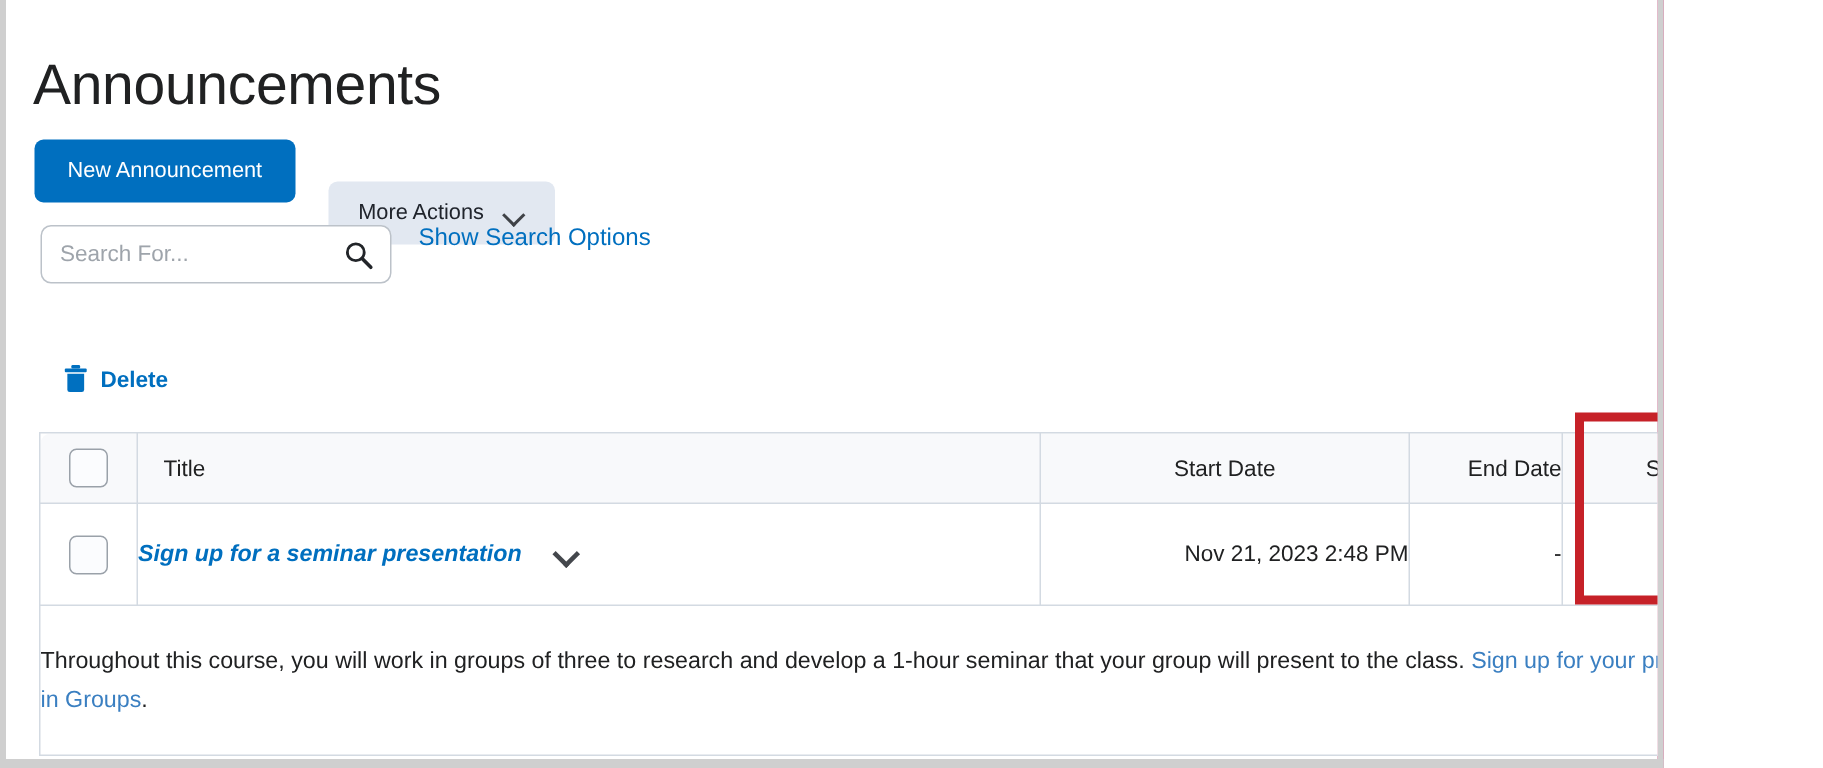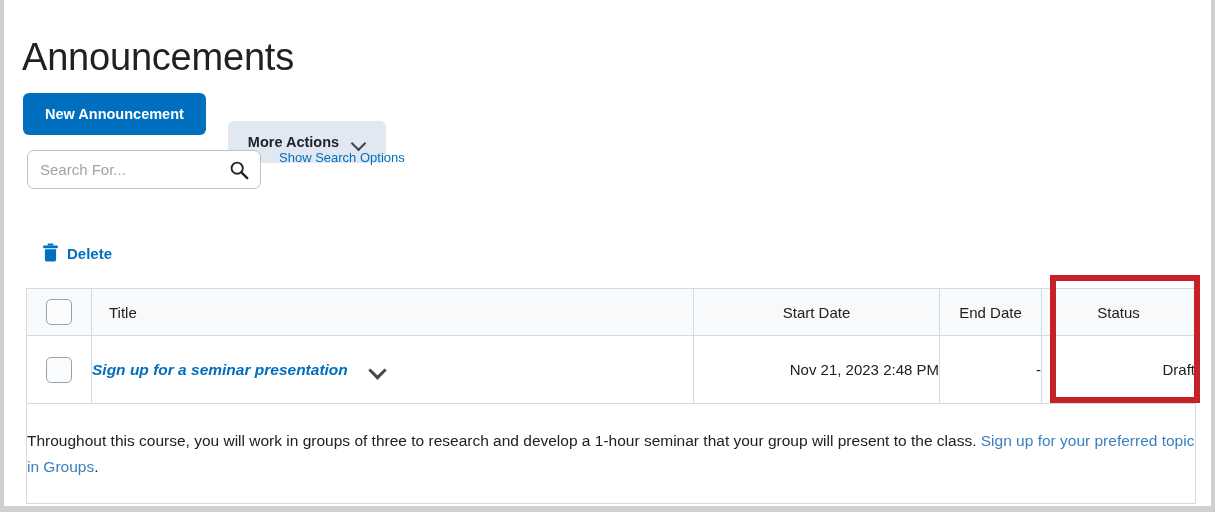--- a/index.html
+++ b/index.html
@@ -9,21 +9,21 @@
     background: #ffffff;
   }
   body {
     font-family: "Liberation Sans", sans-serif;
     color: #202122;
     -webkit-font-smoothing: antialiased;
   }
 
   #screen {
     position: relative;
-    width: 1215px;
+    width: 1109px;
     height: 512px;
     background: #be185d;
     border-left: 4px solid #cfcfcf;
     border-right: 4px solid #cfcfcf;
     border-bottom: 6px solid #cfcfcf;
     overflow: hidden;
     padding-left: 26px;
   }
 
   #page {
@@ -55,21 +55,21 @@
     top: 93px;
     display: flex;
     align-items: flex-start;
     gap: 22px;
   }
   .btn {
     border: none;
     border-radius: 6px;
     font-family: "Liberation Sans", sans-serif;
     font-size: 14.5px;
-    font-weight: bold;
+    font-weight: normal;
     cursor: pointer;
     line-height: 1;
     white-space: nowrap;
   }
   .btn-primary {
     background: #006fbf;
     color: #ffffff;
     height: 42px;
     padding: 0 22px;
   }
@@ -134,21 +134,21 @@
   }
   .search-icon {
     position: absolute;
     right: 11px;
     top: 9px;
     width: 20px;
     height: 20px;
     pointer-events: none;
   }
   .search-link {
-    font-size: 13px;
+    font-size: 16px;
     color: #006fbf;
     text-decoration: none;
     white-space: nowrap;
   }
 
   
   .delete-action {
     position: absolute;
     left: 38px;
     top: 243px;
@@ -189,21 +189,21 @@
   thead th {
     background: #f8f9fb;
     height: 47px;
     font-weight: 400;
     color: #202122;
     font-size: 15px;
   }
   thead th.th-check { width: 65px; }
   thead th.th-title { width: 602px; text-align: left; padding-left: 17px; }
   thead th.th-start { width: 246px; text-align: center; }
-  thead th.th-end   { width: 102px; text-align: center; }
+  thead th.th-end   { width: 102px; text-align: right; }
   thead th.th-status{ width: 154px; text-align: center; }
 
   thead tr th:first-child { border-top-left-radius: 7px; }
   thead tr th:last-child  { border-top-right-radius: 7px; }
 
   tbody td { height: 68px; background: #ffffff; }
   td.cell-check { text-align: center; }
   td.cell-title { text-align: left; padding-left: 17px; font-style: italic; }
   td.cell-center { text-align: right; }
 

